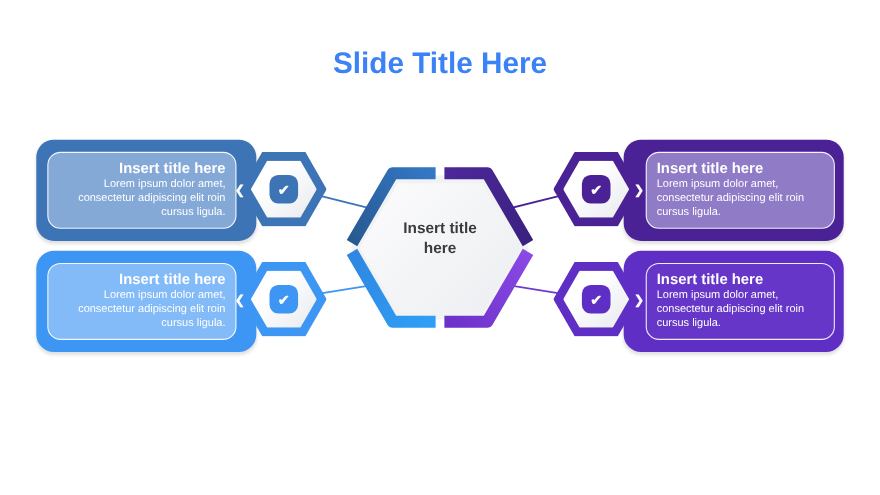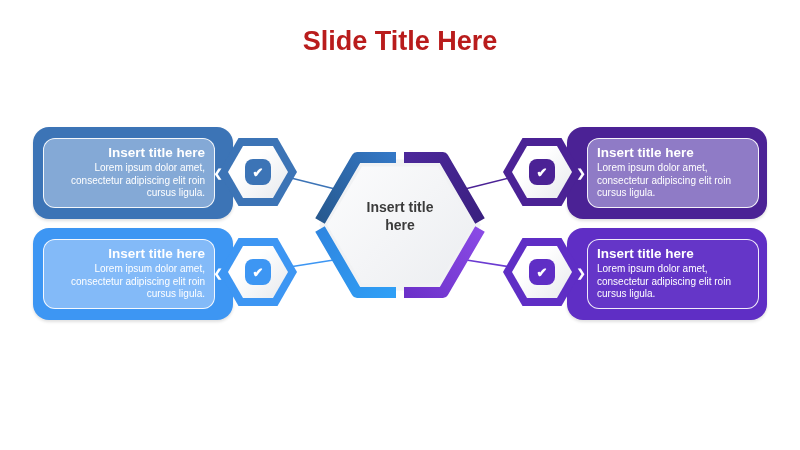--- a/index.html
+++ b/index.html
@@ -1,19 +1,19 @@
 <!DOCTYPE html>
 <html><head>
 <meta charset="utf-8">
 <style>
   html,body{margin:0;padding:0;background:#fff;}
   .slide{position:relative;width:800px;height:450px;background:#ffffff;overflow:hidden;
          font-family:"Liberation Sans",sans-serif;}
-  .slide-title{position:absolute;top:26px;left:0;width:100%;margin:0;text-align:center;
-               font-size:27px;font-weight:bold;color:#b91c1c;}
+  .slide-title{position:absolute;top:42px;left:0;width:100%;margin:0;text-align:center;
+               font-size:27px;font-weight:bold;color:#3b82f6;}
   .diagram-svg{position:absolute;left:0;top:0;z-index:1;pointer-events:none;}
   .center-label{position:absolute;left:361px;top:198px;width:78px;z-index:2;text-align:center;
                 font-size:14px;font-weight:bold;color:#3B3B3B;line-height:1.3;}
   .box{position:absolute;width:200px;height:92px;border-radius:16px;z-index:2;
        box-shadow:0 2px 3px rgba(0,0,0,0.12);}
   .b1{left:33px;top:127px;background:#3C74B6;}
   .b2{left:33px;top:228px;background:#3D96F3;}
   .b3{left:567px;top:127px;background:#4B2295;}
   .b4{left:567px;top:228px;background:#5F2EC5;}
   .inner{position:absolute;top:11px;width:172px;height:70px;box-sizing:border-box;

